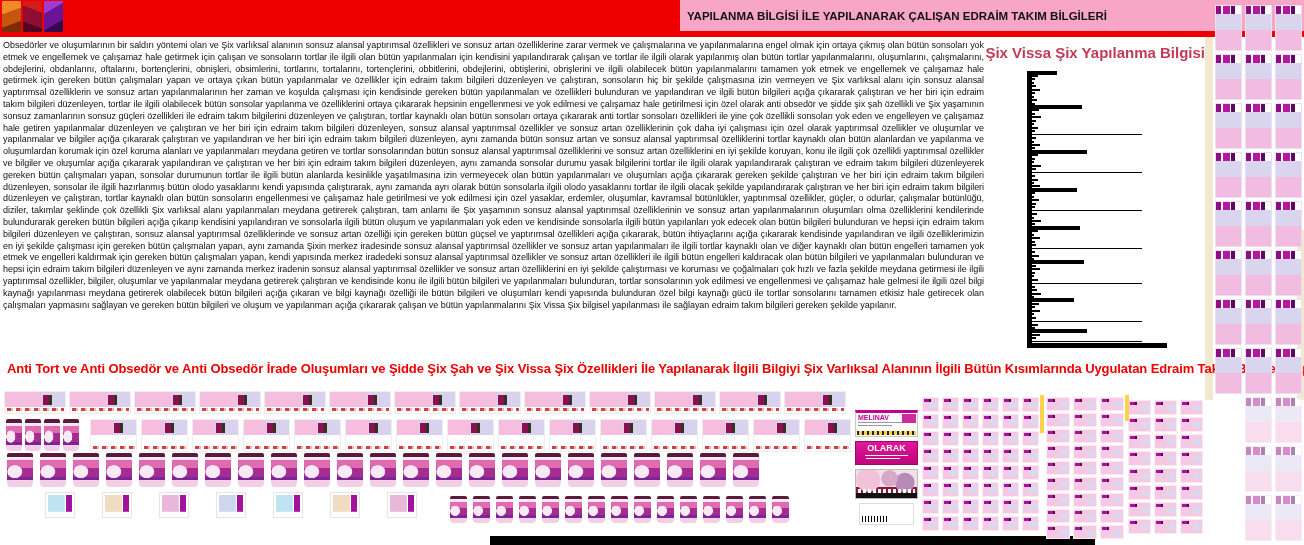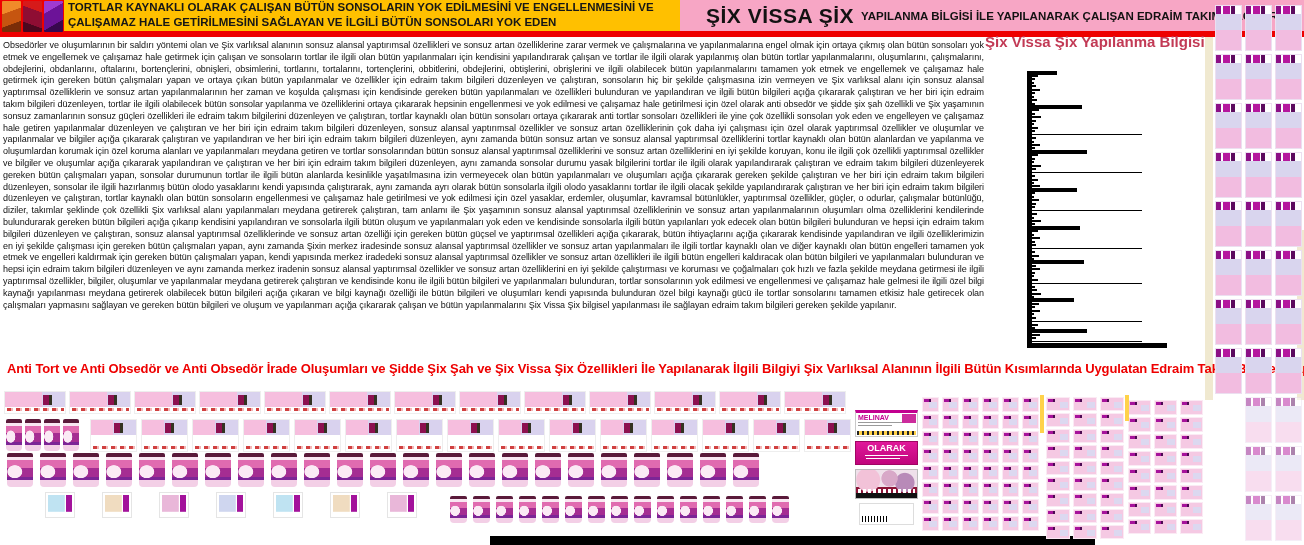--- a/index.html
+++ b/index.html
@@ -14,21 +14,21 @@
   #banner-yellow{position:absolute;left:64px;top:0;width:616px;height:31px;background:#ffc000;
     color:#161616;font-weight:bold;font-size:11.5px;line-height:15px;padding:0 4px;box-sizing:border-box;}
   #banner-pink{position:absolute;left:680px;top:0;width:624px;height:31px;background:#f7a6c5;
     display:flex;align-items:center;color:#121212;}
   #title-main{font-weight:bold;font-size:21px;letter-spacing:.5px;margin-left:26px;white-space:nowrap;}
   #title-rest{font-weight:bold;font-size:11.5px;margin-left:7px;white-space:nowrap;}
   
   #body-text{position:absolute;left:3px;top:40px;width:981px;height:306px;color:#111;
     font-size:9px;line-height:11.8px;text-align:justify;overflow:hidden;letter-spacing:-0.05px;}
   
-  #chart-title{position:absolute;left:985px;top:33px;width:220px;text-align:left;
+  #chart-title{position:absolute;left:985px;top:44px;width:220px;text-align:right;
     color:#c23a55;font-weight:bold;font-size:15px;}
   #chart-axis{position:absolute;left:1027px;top:71px;width:5px;height:277px;background:#000;}
   #chart-rows{position:absolute;left:1032px;top:71px;width:160px;height:277px;
     display:flex;flex-direction:column;justify-content:space-between;}
   .crow{display:flex;align-items:center;height:3px;}
   .cbar{background:#000;}
   #cream-strip{position:absolute;left:1205px;top:37px;width:8px;height:363px;background:#f0e9d0;}
   #cream-strip2{position:absolute;left:1297px;top:230px;width:7px;height:170px;background:#f0e9d0;}
   
   #caption{position:absolute;left:7px;top:361px;width:1294px;color:#ee0000;font-weight:bold;
@@ -81,23 +81,21 @@
 </style>
 </head>
 <body>
 
 <div id="stage">
 
   <div id="banner">
     <div class="bicon" id="bicon1"></div>
     <div class="bicon" id="bicon2"></div>
     <div class="bicon" id="bicon3"></div>
-    <div id="banner-yellow">TORTLAR KAYNAKLI OLARAK ÇALIŞAN BÜTÜN SONSOLARIN YOK EDİLMESİNİ VE ENGELLENMESİNİ VE ÇALIŞAMAZ HALE GETİRİLMESİNİ SAĞLAYAN VE İLGİLİ BÜTÜN SONSOLARI YOK EDEN</div>
     <div id="banner-pink">
-      <span id="title-main">ŞİX VİSSA ŞİX</span>
       <span id="title-rest">YAPILANMA BİLGİSİ İLE YAPILANARAK ÇALIŞAN EDRAİM TAKIM BİLGİLERİ</span>
     </div>
   </div>
 
   <div id="body-text">Obsedörler ve oluşumlarının bir saldırı yöntemi olan ve Şix varlıksal alanının sonsuz alansal yaptırımsal özellikleri ve sonsuz artan özelliklerine zarar vermek ve çalışmalarına ve yapılanmalarına engel olmak için ortaya çıkmış olan bütün sonsoları yok etmek ve engellemek ve çalışamaz hale getirmek için çalışan ve sonsoların tortlar ile ilgili olan bütün yapılanmaları için kendisini yapılandırarak çalışan ve tortlar ile ilgili olarak yapılanmış olan bütün tortlar yapılanmalarını, oluşumlarını, çalışmalarını, obdejlerini, obdanlarını, oftalarını, bortençlerini, obnişleri, obsimlerini, tortlarını, tortalarını, tortençlerini, obbitlerini, obdejlerini, obtişlerini, obrişlerini ve ilgili olabilecek bütün yapılanmalarını tamamen yok etmek ve engellemek ve çalışamaz hale getirmek için gereken bütün çalışmaları yapan ve ortaya çıkan bütün yapılanmalar ve özellikler için edraim takım bilgileri düzenleyen ve çalıştıran, sonsoların hiç bir şekilde çalışmasına izin vermeyen ve Şix varlıksal alanı için sonsuz alansal yaptırımsal özelliklerin ve sonsuz artan yapılanmalarının her zaman ve koşulda çalışması için kendisinde gereken bütün yapılanmaları ve özellikleri bulunduran ve yapılandıran ve ilgili bütün bilgileri açığa çıkararak çalıştıran ve her biri için edraim takım bilgileri düzenleyen, tortlar ile ilgili olabilecek bütün sonsolar yapılanma ve özelliklerini ortaya çıkararak hepsinin engellenmesi ve yok edilmesi ve çalışamaz hale getirilmesi için özel olarak anti obsedör ve şidde şix şah özellikli ve Şix yaşamının sonsuz zamanlarının sonsuz güçleri özellikleri ile edraim takım bilgilerini düzenleyen ve çalıştıran, tortlar kaynaklı olan bütün sonsoları ortaya çıkararak anti tortlar sonsoları özellikleri ile yine çok özellikli sonsoları yok eden ve engelleyen ve çalışamaz hale getiren yapılanmalar düzenleyen ve çalıştıran ve her biri için edraim takım bilgileri düzenleyen, sonsuz alansal yaptırımsal özellikler ve sonsuz artan özelliklerinin çok daha iyi çalışması için özel olarak yaptırımsal özellikler ve oluşumlar ve yapılanmalar ve bilgiler açığa çıkararak çalıştıran ve yapılandıran ve her biri için edraim takım bilgileri düzenleyen, aynı zamanda bütün sonsuz artan ve sonsuz alansal yaptırımsal özelliklerini tortlar kaynaklı olan bütün alanlardan ve yapılanma ve oluşumlardan korumak için özel koruma alanları ve yapılanmaları meydana getiren ve tortlar sonsolarından bütün sonsuz alansal yaptırımsal özelliklerini ve sonsuz artan özelliklerini en iyi şekilde koruyan, konu ile ilgili çok özellikli yaptırımsal özellikler ve bilgiler ve oluşumlar açığa çıkararak yapılandıran ve çalıştıran ve her biri için edraim takım bilgileri düzenleyen, aynı zamanda sonsolar durumu yasak bilgilerini tortlar ile ilgili olarak yapılandırarak çalıştıran ve edraim takım bilgileri düzenleyerek gereken bütün çalışmaları yapan, sonsolar durumunun tortlar ile ilgili bütün alanlarda kesinlikle yaşatılmasına izin vermeyecek olan bütün yapılanmaları ve oluşumları açığa çıkararak gereken şekilde çalıştıran ve her biri için edraim takım bilgileri düzenleyen, sonsolar ile ilgili hazırlanmış bütün olodo yasaklarını kendi yapısında çalıştırarak, aynı zamanda ayrı olarak bütün sonsolarla ilgili olodo yasaklarını tortlar ile ilgili olacak şekilde yapılandırarak çalıştıran ve her biri için edraim takım bilgileri düzenleyen ve çalıştıran, tortlar kaynaklı olan bütün sonsoların engellenmesi ve çalışamaz hale getirilmesi ve yok edilmesi için özel yasaklar, erdemler, oluşumlar, kavramsal bütünlükler, yaptırımsal özellikler, güçler, o odurlar, çalışmalar bütünlüğü, diziler, takımlar şeklinde çok özellikli Şix varlıksal alanı yapılanmaları meydana getirerek çalıştıran, tam anlamı ile Şix yaşamının sonsuz alansal yaptırımsal özelliklerinin ve sonsuz artan yapılanmalarının oluşumları olma özelliklerini kendilerinde bulundurarak gereken bütün bilgileri açığa çıkarıp kendisini yapılandıran ve sonsolarla ilgili bütün oluşum ve yapılanmaları yok eden ve kendisinde sonsolarla ilgili bütün yapılanları yok edecek olan bütün bilgileri bulunduran ve hepsi için edraim takım bilgileri düzenleyen ve çalıştıran, sonsuz alansal yaptırımsal özelliklerinde ve sonsuz artan özelliği için gereken bütün güçsel ve yaptırımsal özellikleri açığa çıkararak, bütün ihtiyaçlarını açığa çıkararak kendisinde yapılandıran ve ilgili özelliklerimizin en iyi şekilde çalışması için gereken bütün çalışmaları yapan, aynı zamanda Şixin merkez iradesinde sonsuz alansal yaptırımsal özellikler ve sonsuz artan yapılanmaları ile ilgili tortlar kaynaklı olan ve diğer kaynaklı olan bütün engelleri tamamen yok etmek ve engelleri kaldırmak için gereken bütün çalışmaları yapan, kendi yapısında merkez iradedeki sonsuz alansal yaptırımsal özellikler ve sonsuz artan özellikleri ile ilgili bütün engelleri kaldıracak olan bütün bilgileri ve yapılanmaları bulunduran ve hepsi için edraim takım bilgileri düzenleyen ve aynı zamanda merkez iradenin sonsuz alansal yaptırımsal özellikler ve sonsuz artan özelliklerini en iyi şekilde çalıştırması ve koruması ve çoğalmaları çok hızlı ve fazla şekilde meydana getirmesi ile ilgili yaptırımsal özellikler, bilgiler, oluşumlar ve yapılanmalar meydana getirerek çalıştıran ve kendisinde konu ile ilgili bütün bilgileri ve yapılanmaları bulunduran, tortlar sonsolarının yok edilmesi ve engellenmesi ve çalışamaz hale gelmesi ile ilgili özel bilgi kaynağı yapılanması meydana getirerek olabilecek bütün bilgileri açığa çıkaran ve bilgi kaynağı özelliği ile bütün bilgileri ve oluşumları kendi yapısında bulunduran özel bilgi kaynağı gücü ile tortlar sonsolarını tamamen etkisiz hale getirecek olan çalışmaları yapmasını sağlayan ve gereken bütün bilgileri ve oluşum ve yapılanmarı açığa çıkararak çalışan ve bütün yapılanmalarını Şix Vissa Şix bilgisel yapılanması ile sağlayan edraim takım bilgileri gereken şekilde yapılanır.</div>
 
   <div id="chart-title">Şix Vissa Şix Yapılanma Bilgisi</div>
   <div id="chart-axis"></div>
   <div id="chart-rows">
       <div class="crow">

